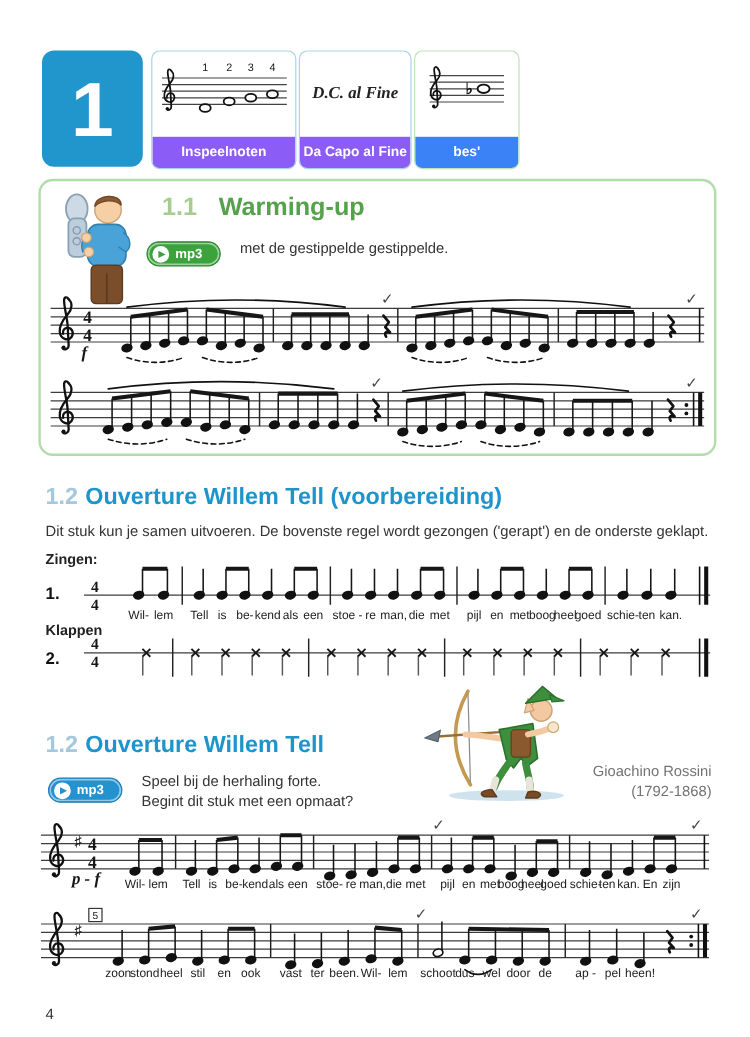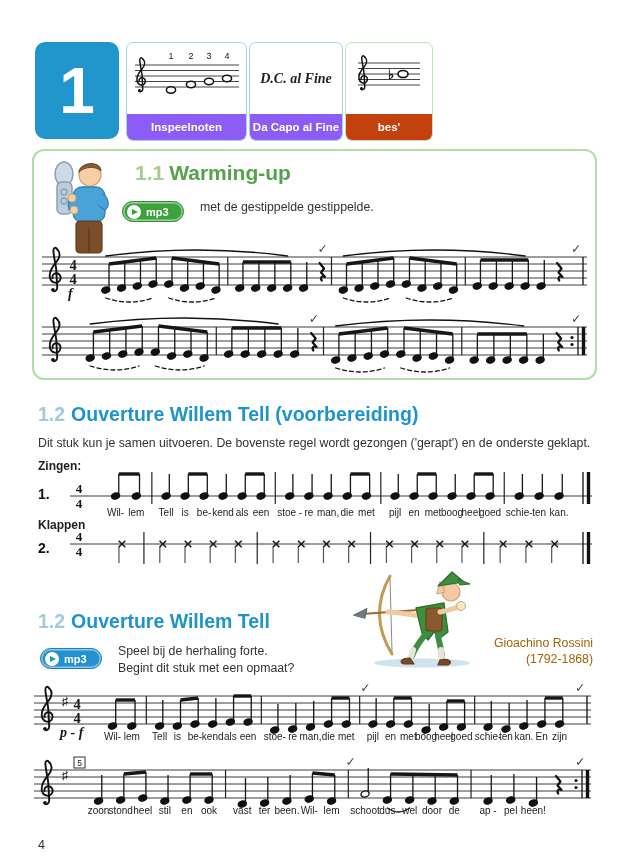--- a/index.html
+++ b/index.html
@@ -10,28 +10,28 @@
   
   .unitbox{left:35px;top:42px;width:84px;height:97px;background:#2196cc;border-radius:10px;
            display:flex;align-items:center;justify-content:center;}
   .unitbox span{color:#fff;font-size:64px;font-weight:700;line-height:1;}
   .card{top:42px;height:97px;background:#fff;border-radius:7px;overflow:hidden;}
   .card.blue{border:1.5px solid #a9d3ec;}
   .card.green{border:1.5px solid #bfe3b8;}
   .card-bar{position:absolute;left:0;right:0;bottom:0;height:26px;display:flex;align-items:center;
             justify-content:center;color:#fff;font-weight:700;font-size:11.5px;}
   .bar-blue{background:#8b5cf6;}
-  .bar-green{background:#c2410c;}
+  .bar-green{background:#3b82f6;}
   .card-body{position:absolute;left:0;right:0;top:0;bottom:26px;display:flex;align-items:center;justify-content:center;}
   .dcalfine{font-family:"Liberation Serif",serif;font-style:italic;font-weight:700;font-size:14px;color:#222;}
 
   
   .warmbox{left:32px;top:149px;width:561px;height:227px;border:2px solid #b3dcab;border-radius:12px;background:#fff;}
   .titleline{font-size:21px;font-weight:700;white-space:nowrap;}
-  .titleline .pre{margin-right:5px;}
+  .titleline .pre{margin-right:18px;}
   .green-pre{color:#a6cc92;} .green-main{color:#56a24c;}
   .blue-pre{color:#a4c8dd;}  .blue-main{color:#1d94cc;}
 
   .mp3{height:21px;width:62px;border-radius:11px;display:flex;align-items:center;gap:5px;padding-left:4px;
        box-sizing:border-box;box-shadow:inset 0 0 0 1.5px rgba(255,255,255,.5);cursor:pointer;}
   .mp3.green{background:#3ca23c;border:1px solid #2f8a30;}
   .mp3.blue{background:#2492cf;border:1px solid #1d7fb6;}
   .mp3 .play{width:14px;height:14px;border-radius:50%;background:#fff;display:flex;align-items:center;justify-content:center;flex:0 0 14px;}
   .mp3 .play i{display:block;width:0;height:0;border-top:3.5px solid transparent;border-bottom:3.5px solid transparent;margin-left:2px;}
   .mp3.green .play i{border-left:6px solid #3ca23c;}
@@ -39,21 +39,21 @@
   .mp3 .lbl{color:#fff;font-size:11px;font-weight:700;}
 
   .desc{font-size:12.3px;line-height:1.35;color:#333;}
   .bodytext{font-size:12.3px;color:#333;}
   .minilabel{font-size:12px;font-weight:700;color:#222;}
   .lineno{font-size:14px;font-weight:700;color:#111;}
 
   .sectitle{font-size:19.5px;font-weight:700;white-space:nowrap;}
   .sectitle .pre{margin-right:6px;}
 
-  .composer{font-size:12.3px;color:#a16207;text-align:right;line-height:1.3;}
+  .composer{font-size:12.3px;color:#737373;text-align:right;line-height:1.3;}
   .footer-page{font-size:12.5px;color:#333;}
   .footer-code{font-size:10.5px;color:#555;}
   svg{display:block;}
 </style>
 </head>
 <body>
 
 <div class="page">
 
   <div class="abs unitbox">

